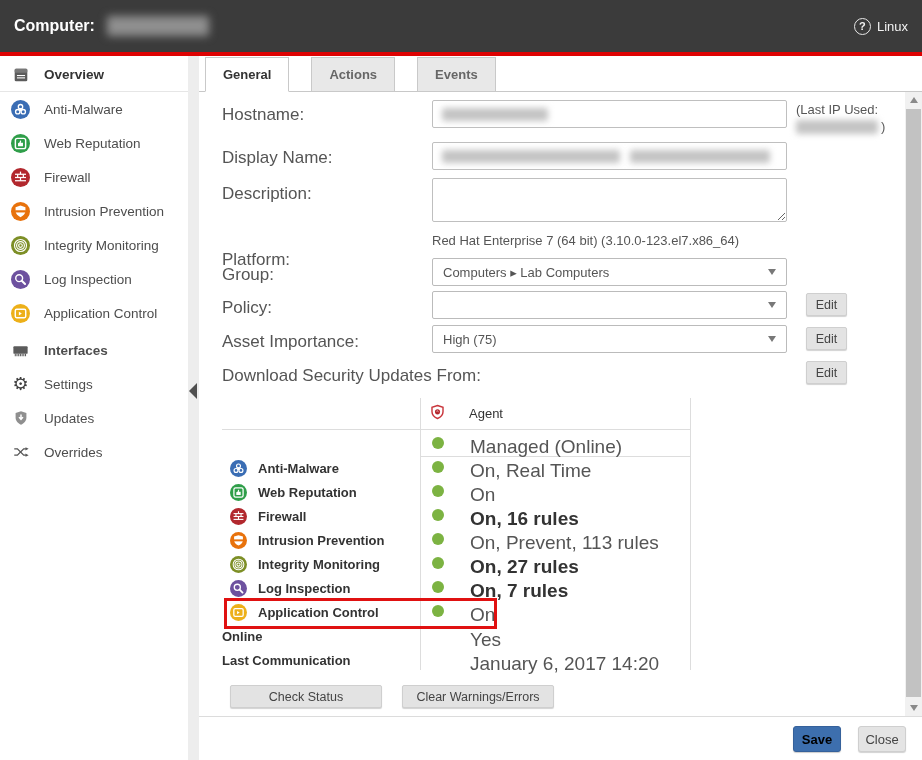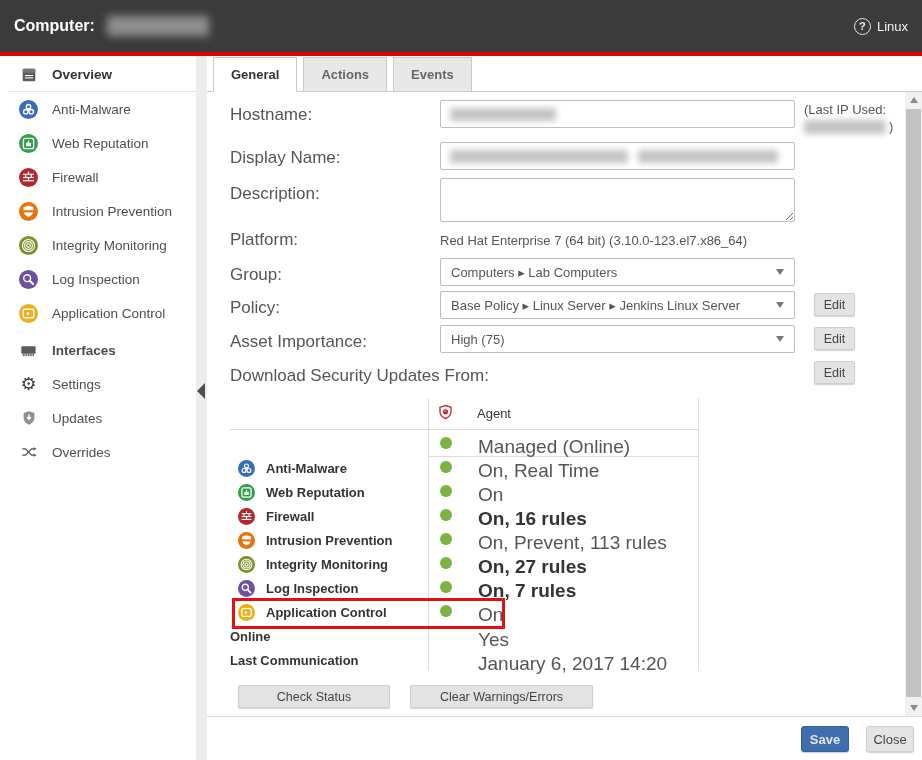--- a/index.html
+++ b/index.html
@@ -9,37 +9,37 @@
   
   .topbar { height:52px; background:#3b3b3b; display:flex; align-items:center; padding:0 14px; }
   .topbar-title { color:#fff; font-size:16px; font-weight:700; }
   .blur-chip { background:#8f8f8f; filter:blur(4px); border-radius:2px; }
   .topbar .blur-chip { width:102px; height:20px; margin-left:12px; }
   .help { margin-left:auto; display:flex; align-items:center; gap:6px; color:#f2f2f2; font-size:13px; cursor:pointer; }
   .help-icon { width:17px; height:17px; border:1.5px solid #e8e8e8; border-radius:50%; display:flex; align-items:center; justify-content:center; font-size:11px; font-weight:700; }
   .redline { height:4px; background:#dd0202; }
 
   
-  .bodywrap { display:flex; height:704px;padding-left:8px; }
+  .bodywrap { display:flex; height:704px; }
   .sidebar { width:188px; background:#fff; padding-top:2px; flex:none; }
   .splitter { width:11px; background:#ededed; position:relative; flex:none; }
   .collapse-handle { position:absolute; left:1px; top:327px; width:0; height:0; border-top:8px solid transparent; border-bottom:8px solid transparent; border-right:8px solid #4f4f4f; cursor:pointer; }
   .main { flex:1; position:relative; background:#fff; }
 
   
   .side-item { height:34px; display:flex; align-items:center; padding-left:11px; font-size:13.5px; color:#4d4d4d; cursor:pointer; }
   .side-item .lbl { margin-left:14px; }
   .side-item.selected { font-weight:700; color:#333; border-bottom:1px solid #e6e6e6; }
   .side-item.group2 { margin-top:3px;font-weight:bold; }
   .side-icon { width:19px; height:19px; flex:none; display:flex; align-items:center; justify-content:center; }
   .gear-glyph { font-size:18px; color:#3e3e3e; line-height:19px; }
 
   
   .tabs { display:flex; align-items:flex-end; height:36px; border-bottom:1px solid #c8c8c8; padding-left:6px; }
-  .tab { height:35px; line-height:33px; padding:0 17px; margin-right:6px; margin-bottom:-1px; background:#e8e8e8; border:1px solid #c9c9c9; font-size:13px; font-weight:700; color:#666; cursor:pointer; }
+  .tab { height:35px; line-height:33px; padding:0 17px; margin-right:22px; margin-bottom:-1px; background:#e8e8e8; border:1px solid #c9c9c9; font-size:13px; font-weight:700; color:#666; cursor:pointer; }
   .tab.active { background:#fff; color:#333; border-bottom:1px solid #fff; }
 
   
   .panel { position:absolute; top:36px; left:0; right:0; bottom:44px; background:#fff; overflow:hidden; }
   .flabel { position:absolute; left:23px; font-size:17px; color:#555; white-space:nowrap; }
   .finput { position:absolute; left:233px; width:355px; height:28px; border:1px solid #bfbfbf; border-radius:2px; background:#fff; display:flex; align-items:center; padding:0 9px; gap:10px; }
   .finput .blur-chip { background:#c4c4c4; filter:blur(3px); height:13px; }
   .ftext { position:absolute; font-size:13px; color:#555; white-space:nowrap; }
   .select { position:absolute; left:233px; width:355px; height:28px; border:1px solid #bbb; border-radius:2px; background:#fff; display:flex; align-items:center; padding:0 10px; font-size:13px; color:#555; cursor:pointer; }
   .select .val { white-space:nowrap; overflow:hidden; }
@@ -53,21 +53,21 @@
   .trow-label { position:absolute; left:59px; font-size:13px; font-weight:700; color:#333; white-space:nowrap; }
   .trow-icon { position:absolute; left:31px; width:17px; height:17px; }
   .status-dot { position:absolute; left:233px; width:12px; height:12px; border-radius:50%; background:#7cb342; }
   .trow-val { position:absolute; left:271px; font-size:19px; color:#555; white-space:nowrap; }
   .trow-val.bold { font-weight:700; color:#333; }
   .agent-hdr { position:absolute; left:270px; font-size:13px; font-weight:400; color:#333; }
   .hl-box { position:absolute; left:25px; top:506px; width:273px; height:31px; border:3px solid #e01111; }
 
   
   .footer { position:absolute; left:0; right:0; bottom:0; height:44px; background:#fff; border-top:1px solid #dcdcdc; }
-  .btn-save { position:absolute; left:594px; top:9px; width:48px; height:26px; background:#3d6fae; border:1px solid #35619b; border-radius:3px; color:#e5e5e5; font-size:13px; font-weight:700; display:flex; align-items:center; justify-content:center; cursor:pointer; box-shadow:0 1px 1px rgba(0,0,0,0.2); font-family:inherit; }
+  .btn-save { position:absolute; left:594px; top:9px; width:48px; height:26px; background:#3d6fae; border:1px solid #35619b; border-radius:3px; color:#000000; font-size:13px; font-weight:700; display:flex; align-items:center; justify-content:center; cursor:pointer; box-shadow:0 1px 1px rgba(0,0,0,0.2); font-family:inherit; }
   .btn-close { position:absolute; left:659px; top:9px; width:48px; height:26px; background:#e4e4e4; border:1px solid #cfcfcf; border-radius:3px; color:#444; font-size:13px; display:flex; align-items:center; justify-content:center; cursor:pointer; box-shadow:0 1px 1px rgba(0,0,0,0.18); font-family:inherit; }
 
   
   .scrollbar { position:absolute; right:0; top:36px; bottom:44px; width:17px; background:#f1f1f1; }
   .sb-arrow { position:absolute; left:0; width:17px; height:16px; display:flex; align-items:center; justify-content:center; cursor:pointer; }
   .sb-up { top:0; } .sb-down { bottom:0; }
   .tri-up { width:0; height:0; border-left:4px solid transparent; border-right:4px solid transparent; border-bottom:6px solid #8a8a8a; }
   .tri-down { width:0; height:0; border-left:4px solid transparent; border-right:4px solid transparent; border-top:6px solid #8a8a8a; }
   .sb-thumb { position:absolute; left:1px; top:17px; bottom:19px; width:15px; background:#c2c2c2; cursor:pointer; }
 </style>
@@ -254,32 +254,31 @@
 
       <div class="flabel" style="top:56px">Display Name:</div>
       <div class="finput" style="top:50px">
         <span class="blur-chip" style="width:178px"></span>
         <span class="blur-chip" style="width:140px"></span>
       </div>
 
       <div class="flabel" style="top:92px">Description:</div>
       <textarea class="desc" style=""></textarea>
 
-      <div class="flabel" style="top:138px">Platform:</div>
+      <div class="flabel" style="top:158px">Platform:</div>
       <div class="ftext" style="left:233px; top:141px">Red Hat Enterprise 7 (64 bit) (3.10.0-123.el7.x86_64)</div>
 
       <div class="flabel" style="top:173px">Group:</div>
       <div class="select" style="top:166px">
         <span class="val">Computers ▸ Lab Computers</span>
         <span class="caret"></span>
       </div>
 
       <div class="flabel" style="top:206px">Policy:</div>
       <div class="select" style="top:199px">
-        <span class="val">Base Policy ▸ Linux Server ▸ Jenkins Linux Server</span>
         <span class="caret"></span>
       </div>
       <button class="btn-sm edit-btn" style="top:201px">Edit</button>
 
       <div class="flabel" style="top:240px">Asset Importance:</div>
       <div class="select" style="top:233px">
         <span class="val">High (75)</span>
         <span class="caret"></span>
       </div>
       <button class="btn-sm edit-btn" style="top:235px">Edit</button>
@@ -380,21 +379,21 @@
       <div class="trow-val" style="top:512px">On</div>
       <div class="hl-box"></div>
 
       <div class="trow-label" style="left:23px; top:537px">Online</div>
       <div class="trow-val" style="top:537px">Yes</div>
 
       <div class="trow-label" style="left:23px; top:561px">Last Communication</div>
       <div class="trow-val" style="top:561px">January 6, 2017 14:20</div>
 
       <button class="btn-sm" style="left:31px; top:593px; width:152px">Check Status</button>
-      <button class="btn-sm" style="left:203px; top:593px; width:183px">Clear Warnings/Errors</button>
+      <button class="btn-sm" style="left:203px; top:593px; width:152px">Clear Warnings/Errors</button>
     </div>
 
     <div class="footer">
       <button class="btn-save">Save</button>
       <button class="btn-close">Close</button>
     </div>
 
     <div class="scrollbar">
       <div class="sb-arrow sb-up">
           <span class="tri-up"></span>

